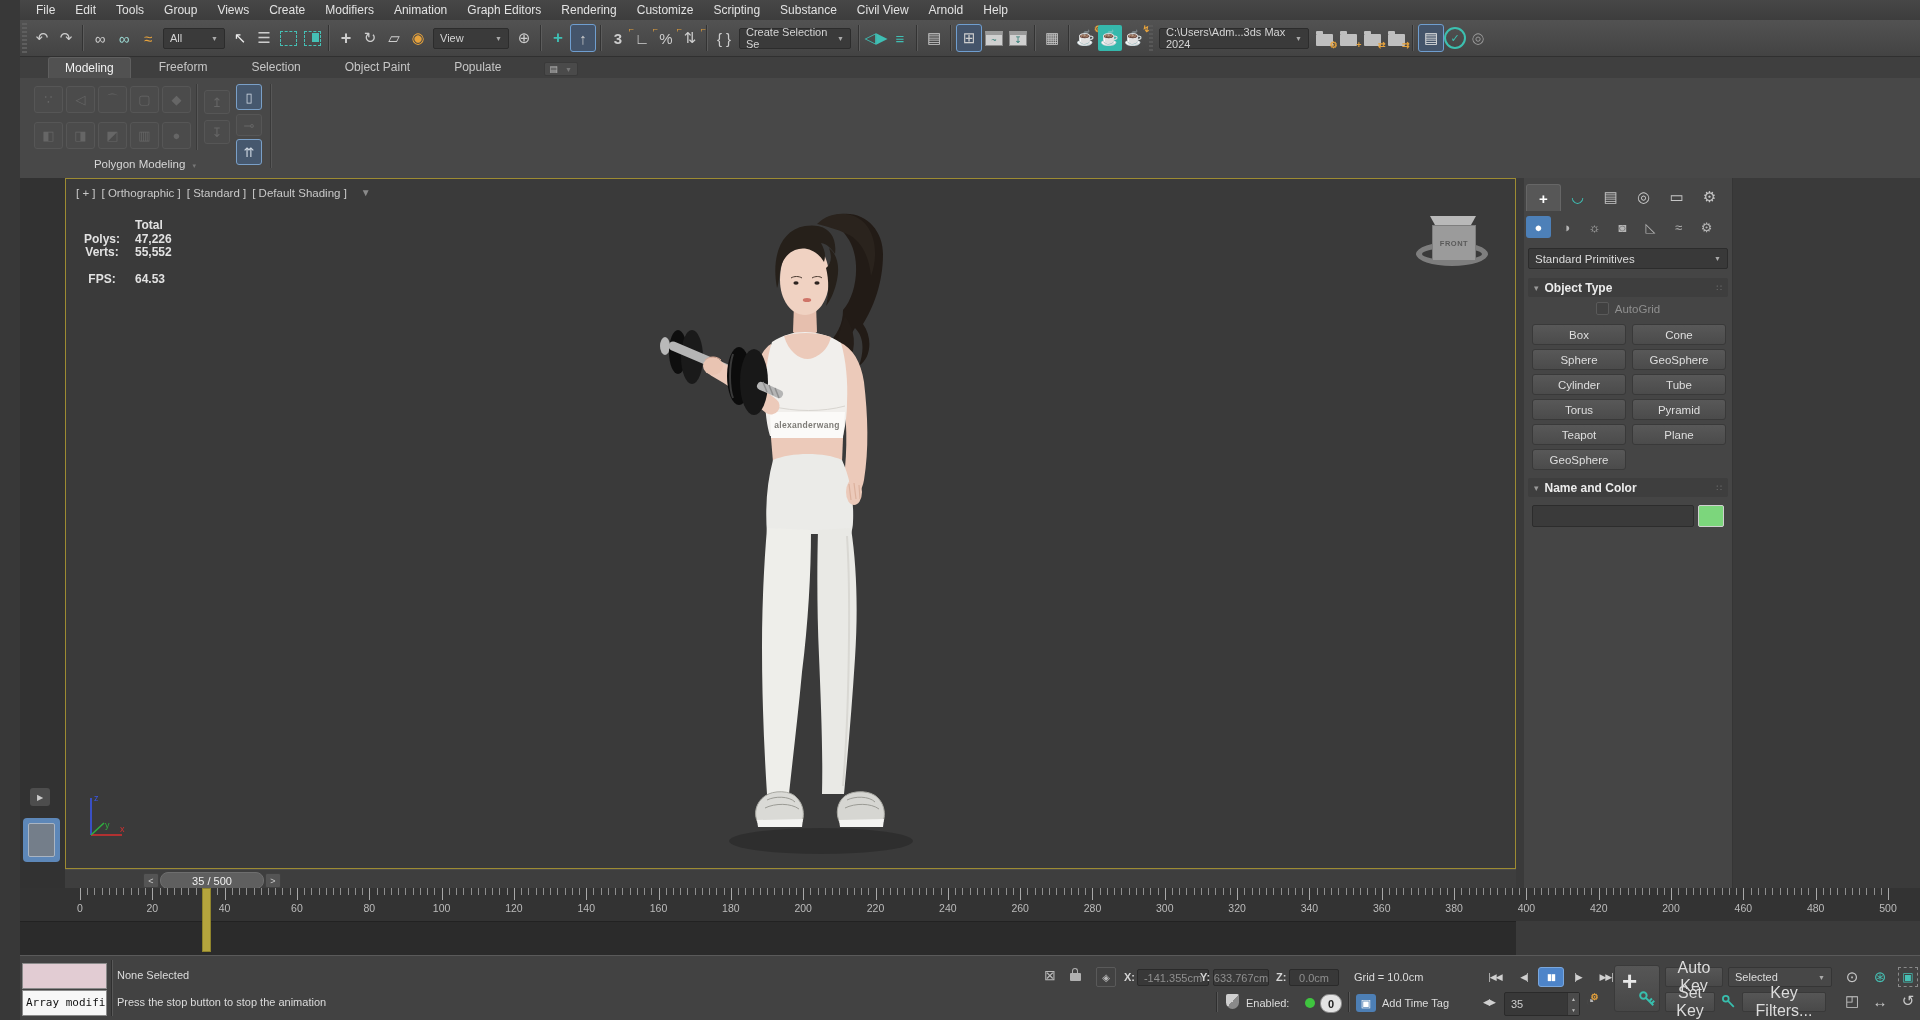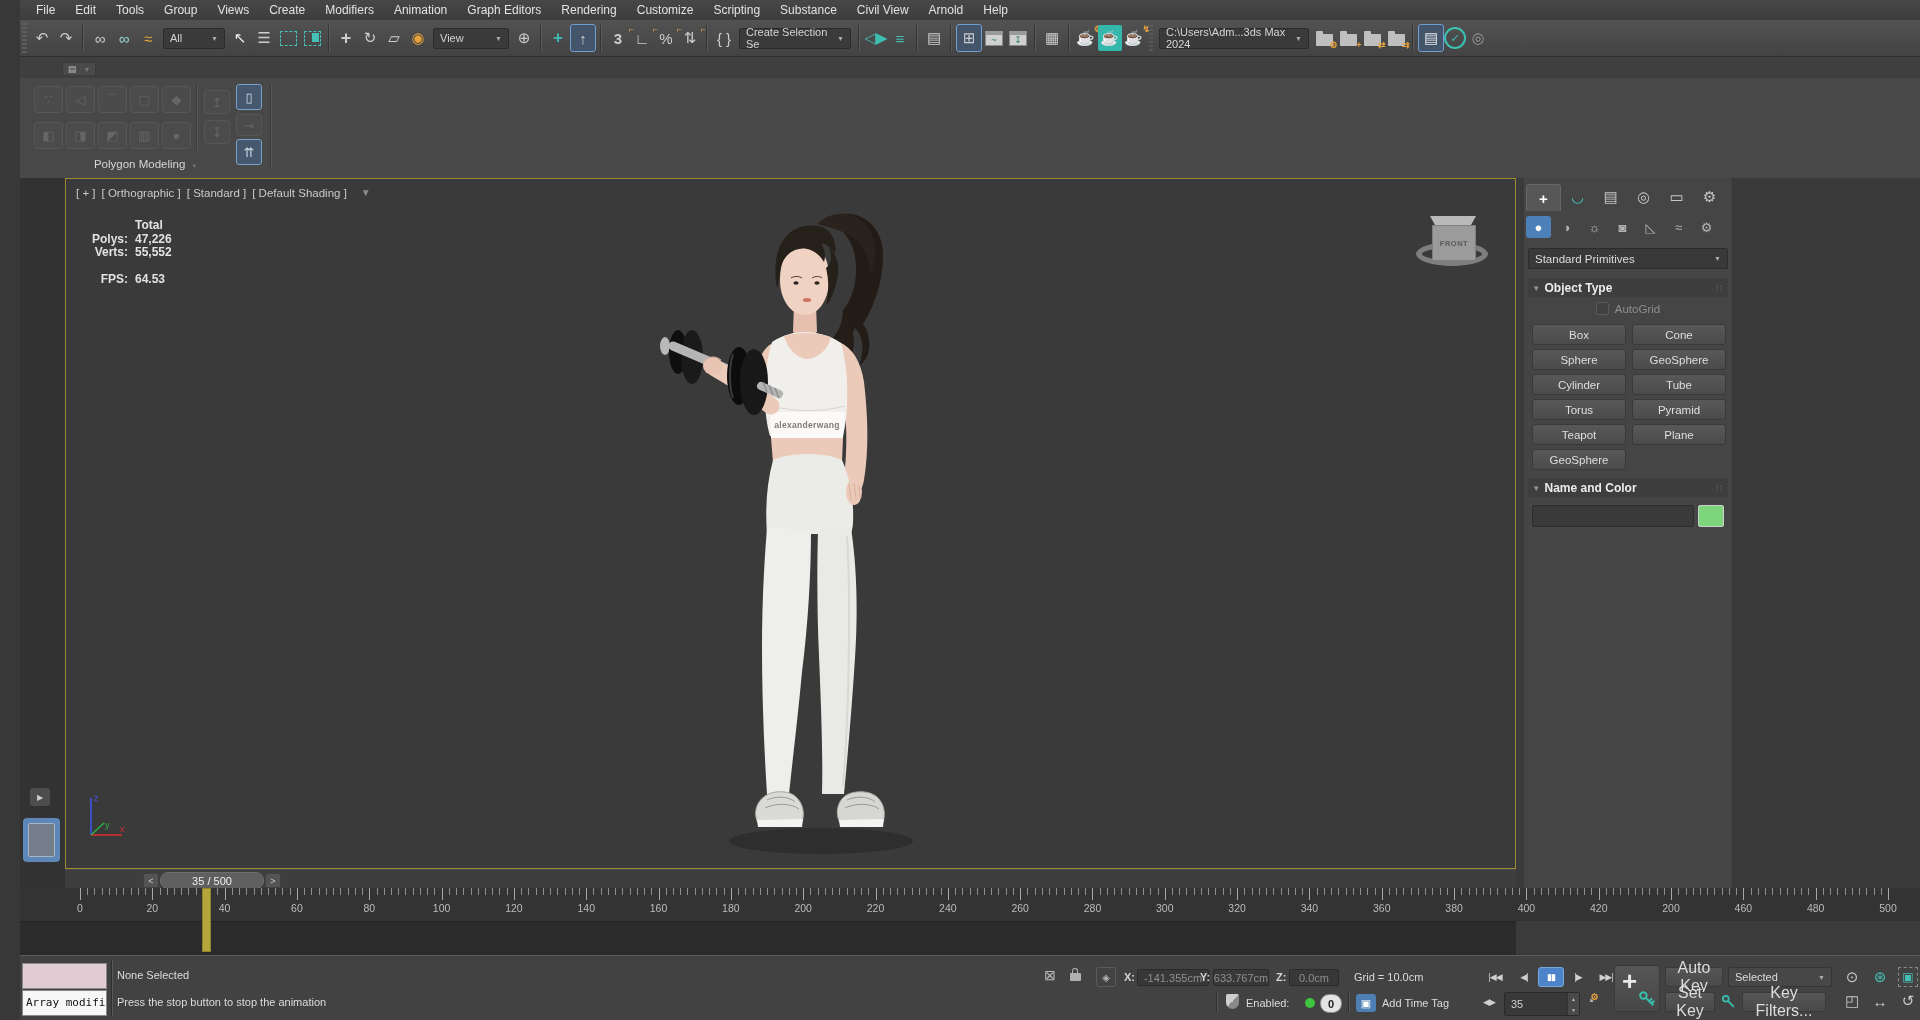--- a/index.html
+++ b/index.html
@@ -60,21 +60,21 @@
   #lstrip{left:0;top:178px;width:45px;height:710px;background:#323232;}
   .flyout{position:absolute;left:10px;top:610px;width:20px;height:18px;background:#4d4d4d;border-radius:3px;
     color:#ccc;font-size:8px;display:flex;align-items:center;justify-content:center;}
   .vptab{position:absolute;left:3px;top:640px;width:37px;height:44px;background:#5d87b8;border-radius:4px;}
   .vptab .inner{position:absolute;left:5px;top:5px;right:5px;bottom:5px;background:#747e8a;border:1px solid #a9b4c2;border-radius:2px;}
   #vp{left:45px;top:178px;width:1451px;height:691px;background:#3a3a3a;border:1px solid #9d8b32;box-sizing:border-box;}
   .vplabel{position:absolute;left:10px;top:8px;display:flex;gap:6px;color:#c9c9c9;font-size:11.5px;}
   .funnel{color:#8a8a8a;font-size:10px;margin-left:8px;}
   .stats{position:absolute;left:10px;top:40px;color:#e2e2e2;font-weight:bold;font-size:12px;line-height:13.5px;}
   .stats .row{display:flex;}
-  .stats .lab{width:52px;text-align:right;margin-right:7px;}
+  .stats .lab{width:52px;text-align:center;margin-right:7px;}
   .stats .gap{height:13px;}
   .vcube{position:absolute;left:1348px;top:31px;width:80px;height:62px;}
   .vcube .ring{position:absolute;left:2px;top:32px;width:72px;height:24px;border-radius:50%;border:6px solid rgba(150,150,150,.75);box-sizing:border-box;}
   .vcube .topf{position:absolute;left:16px;top:6px;width:46px;height:10px;background:#b9b9b9;
     clip-path:polygon(12% 100%,88% 100%,100% 0,0 0);}
   .vcube .face{position:absolute;left:18px;top:15px;width:42px;height:34px;background:#9b9b9b;border:1px solid #7e7e7e;
     display:flex;align-items:center;justify-content:center;font-size:7.5px;font-weight:bold;color:#5a5a5a;letter-spacing:.5px;}
   
   #tslider{left:45px;top:869px;width:1451px;height:19px;background:#3e3e3e;border-top:1px solid #4a4a4a;box-sizing:border-box;}
   .ts-btn{position:absolute;top:3px;width:14px;height:13px;background:#545454;border:1px solid #404040;border-radius:2px;
@@ -292,20 +292,28 @@
           <span class="badge">⇉</span>
         </span>
       </span>
     <div class="sep"></div>
     <span class="tbtn hl" style="color:#e8e8e8">▤</span>
     <span class="tbtn" style="border:2px solid #3cc0b0;border-radius:50%;width:18px;height:18px;min-width:18px;font-size:11px;color:#3cc0b0">✓</span>
     <span class="tbtn" style="color:#999">◎</span>
   </div>
 
   <div id="rtabs" class="abs">
+    <div style="display:flex">
+
+    <div class="rtab active"><span>Modeling</span></div>
+        <div class="rtab"><span>Freeform</span></div>
+        <div class="rtab"><span>Selection</span></div>
+        <div class="rtab"><span>Object Paint</span></div>
+        <div class="rtab"><span>Populate</span></div>
+      </div>
     <div class="rib-widget">
       <span>▤</span>
       <span class="caret">▼</span>
     </div>
   </div>
 
   <div id="rpanel" class="abs">
     <div class="abs" style="left:14px;top:8px;display:flex;gap:3px">
 
     <div class="ribbtn" style="position:static">

